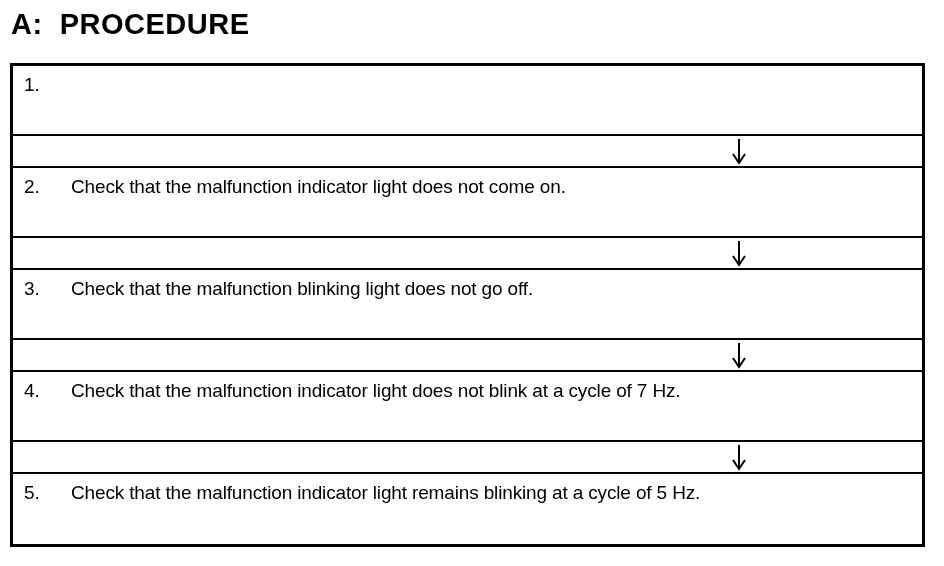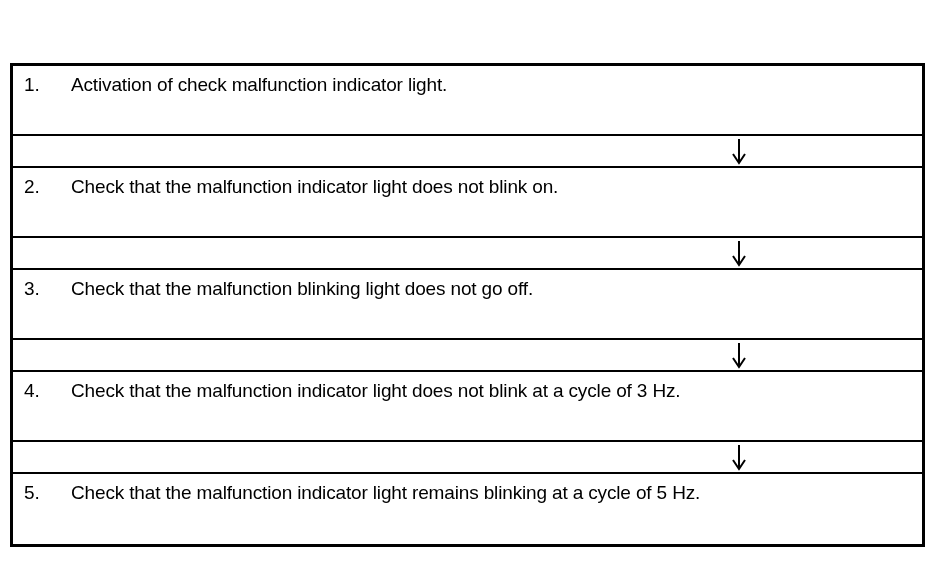--- a/index.html
+++ b/index.html
@@ -120,43 +120,43 @@
     display: block;
   }
 
   
 </style>
 </head>
 <body>
 
 <div class="page">
 
+  <div class="page-title">A:  PROCEDURE</div>
 
   <div class="flow-table">
 
     <div class="flow-row row-step">
       <div class="step-inner">
         <span class="step-num">1.</span>
-        <span class="step-text">Activation of check malfunction indicator light.</span>
       </div>
     </div>
 
     <div class="flow-row row-arrow">
       <span class="arrow-glyph">
         <svg width="24" height="30" viewBox="0 0 24 30" aria-hidden="true">
           <line x1="12" y1="3" x2="12" y2="26" stroke="#000000" stroke-width="2"></line>
           <polyline points="6,18 12,27 18,18" fill="none" stroke="#000000" stroke-width="2"></polyline>
         </svg>
       </span>
     </div>
 
     <div class="flow-row row-step">
       <div class="step-inner">
         <span class="step-num">2.</span>
-        <span class="step-text">Check that the malfunction indicator light does not blink on.</span>
+        <span class="step-text">Check that the malfunction indicator light does not come on.</span>
       </div>
     </div>
 
     <div class="flow-row row-arrow">
       <span class="arrow-glyph">
         <svg width="24" height="30" viewBox="0 0 24 30" aria-hidden="true">
           <line x1="12" y1="3" x2="12" y2="26" stroke="#000000" stroke-width="2"></line>
           <polyline points="6,18 12,27 18,18" fill="none" stroke="#000000" stroke-width="2"></polyline>
         </svg>
       </span>
@@ -174,21 +174,21 @@
         <svg width="24" height="30" viewBox="0 0 24 30" aria-hidden="true">
           <line x1="12" y1="3" x2="12" y2="26" stroke="#000000" stroke-width="2"></line>
           <polyline points="6,18 12,27 18,18" fill="none" stroke="#000000" stroke-width="2"></polyline>
         </svg>
       </span>
     </div>
 
     <div class="flow-row row-step">
       <div class="step-inner">
         <span class="step-num">4.</span>
-        <span class="step-text">Check that the malfunction indicator light does not blink at a cycle of 3 Hz.</span>
+        <span class="step-text">Check that the malfunction indicator light does not blink at a cycle of 7 Hz.</span>
       </div>
     </div>
 
     <div class="flow-row row-arrow">
       <span class="arrow-glyph">
         <svg width="24" height="30" viewBox="0 0 24 30" aria-hidden="true">
           <line x1="12" y1="3" x2="12" y2="26" stroke="#000000" stroke-width="2"></line>
           <polyline points="6,18 12,27 18,18" fill="none" stroke="#000000" stroke-width="2"></polyline>
         </svg>
       </span>

